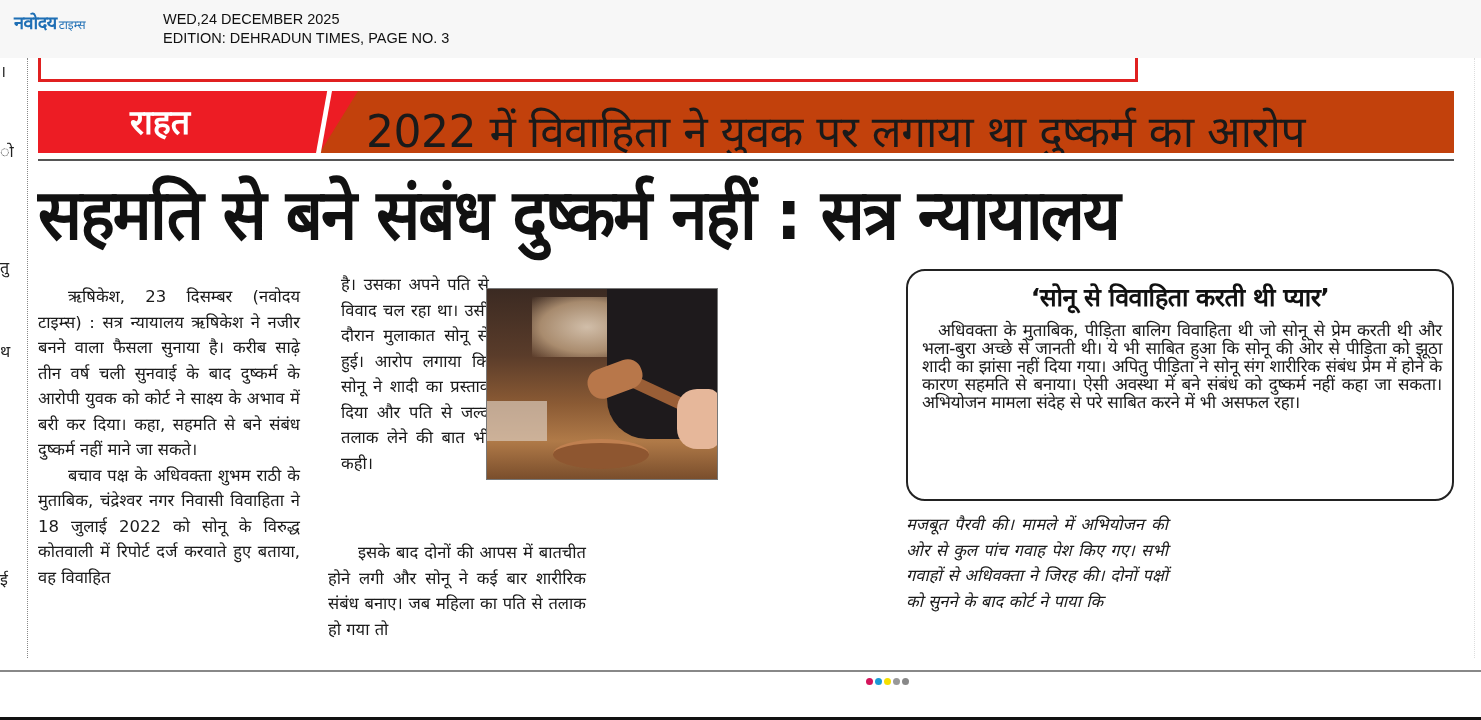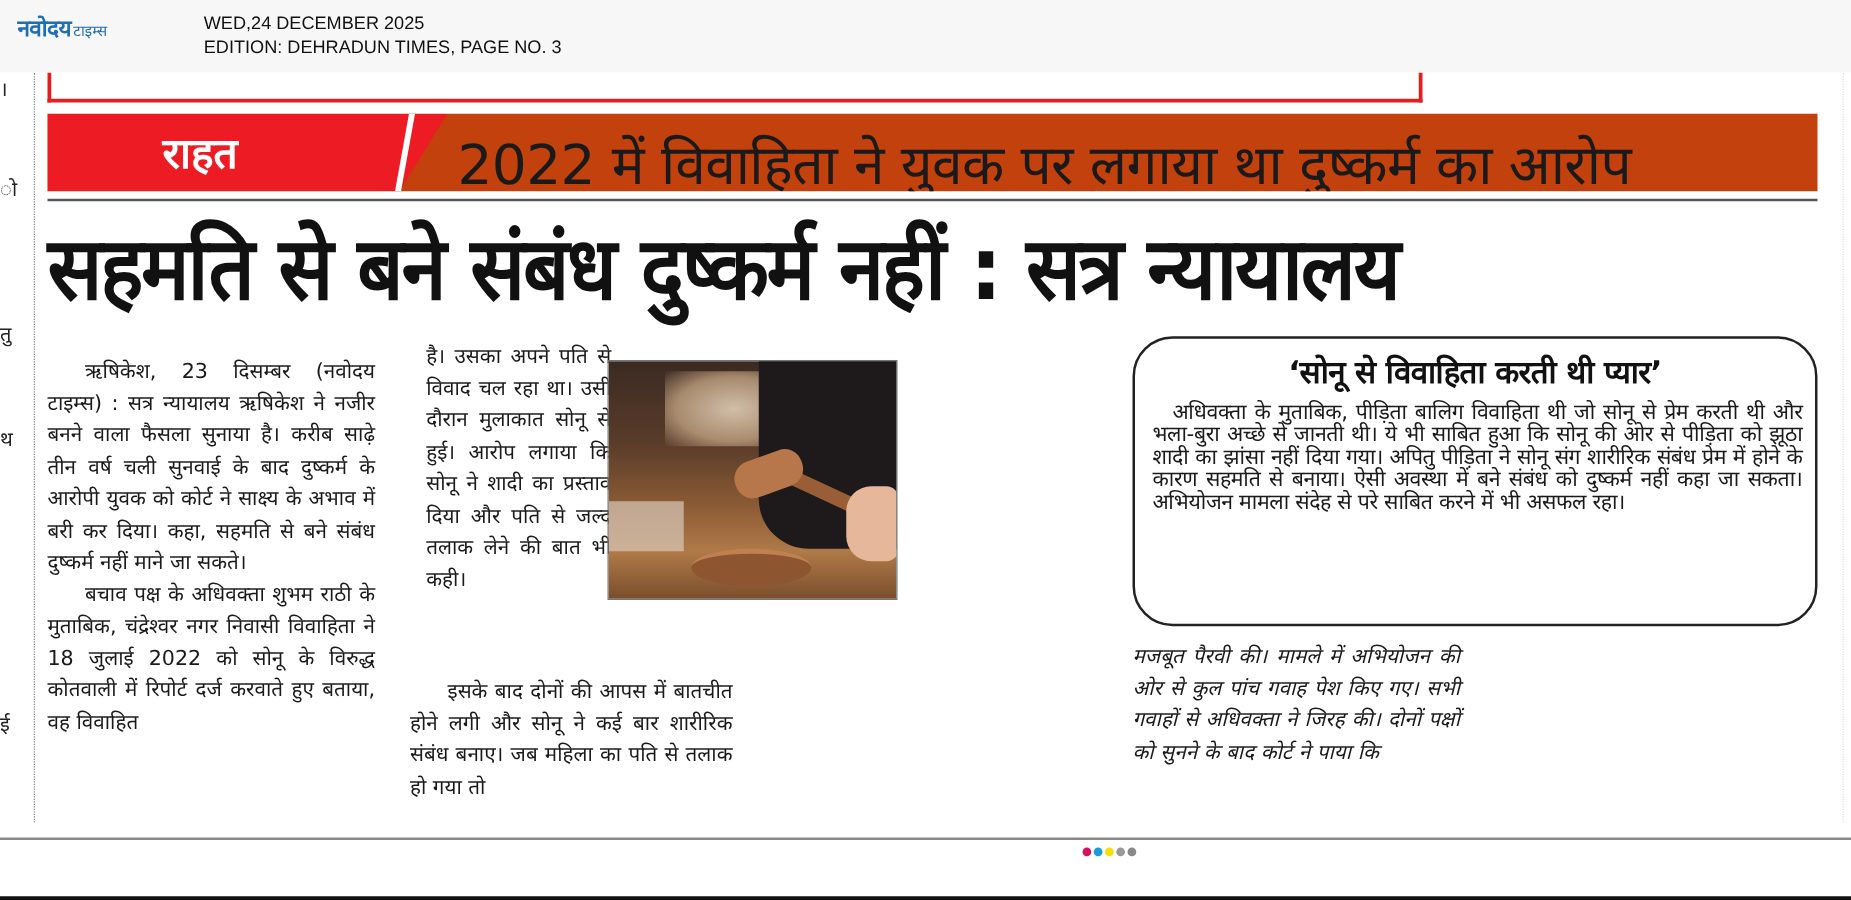--- a/index.html
+++ b/index.html
@@ -51,21 +51,21 @@
     background: linear-gradient(180deg, #3b2a22 0%, #5a3c2a 35%, #8a5a34 60%, #b07a48 80%, #7a4e2c 100%); }
   .photo .bg-light { position: absolute; left: 45px; top: 8px; width: 110px; height: 60px; background: radial-gradient(ellipse at center, #e8d6c0 0%, #b89a7a 60%, rgba(0,0,0,0) 100%); opacity: .85; }
   .photo .robe { position: absolute; left: 120px; top: 0; width: 112px; height: 150px; background: #1e1a1c; border-radius: 0 0 0 40px; }
   .photo .mallet { position: absolute; left: 100px; top: 75px; width: 56px; height: 30px; background: #b8774a; border-radius: 14px; transform: rotate(-20deg); }
   .photo .handle { position: absolute; left: 140px; top: 100px; width: 70px; height: 12px; background: #9a5e36; transform: rotate(25deg); border-radius: 6px; }
   .photo .hand { position: absolute; left: 190px; top: 100px; width: 42px; height: 60px; background: #e6b79a; border-radius: 20px 10px 10px 20px; }
   .photo .block { position: absolute; left: 66px; top: 150px; width: 96px; height: 30px; background: #8e5630; border-radius: 50%; border-top: 4px solid #c08050; }
   .photo .desk { position: absolute; left: 0; top: 112px; width: 60px; height: 40px; background: #d9c9bb; opacity: .7; }
 
   
-  .callout { position: absolute; left: 906px; top: 211px; width: 548px; height: 232px; border: 2px solid #222; border-radius: 32px; }
+  .callout { position: absolute; left: 906px; top: 211px; width: 548px; height: 232px; border: 2px solid #222; border-radius: 19px; }
   .callout-title { position: absolute; left: 0; top: 8px; width: 100%; text-align: center; font-family: "DejaVu Sans", sans-serif; font-weight: 700; font-size: 25px; color: #111; letter-spacing: -0.5px; }
   .callout-body { position: absolute; left: 14px; top: 50px; width: 520px; font-family: "DejaVu Sans", sans-serif; font-size: 17px; line-height: 18px; color: #1a1a1a; text-align: justify; text-indent: 16px; letter-spacing: -0.3px; }
 
   .right-dots { position: absolute; left: 1474px; top: 0; width: 0; height: 600px; border-left: 1px dotted #ddd; }
 
   
   .bottom-rule { position: absolute; left: 0; top: 670px; width: 1481px; height: 2px; background: #888; }
   .colorbar { position: absolute; left: 866px; top: 678px; display: flex; gap: 2px; }
   .colorbar span { width: 7px; height: 7px; border-radius: 50%; display: block; }
   .bottom-edge { position: absolute; left: 0; top: 717px; width: 1481px; height: 3px; background: #111; }

